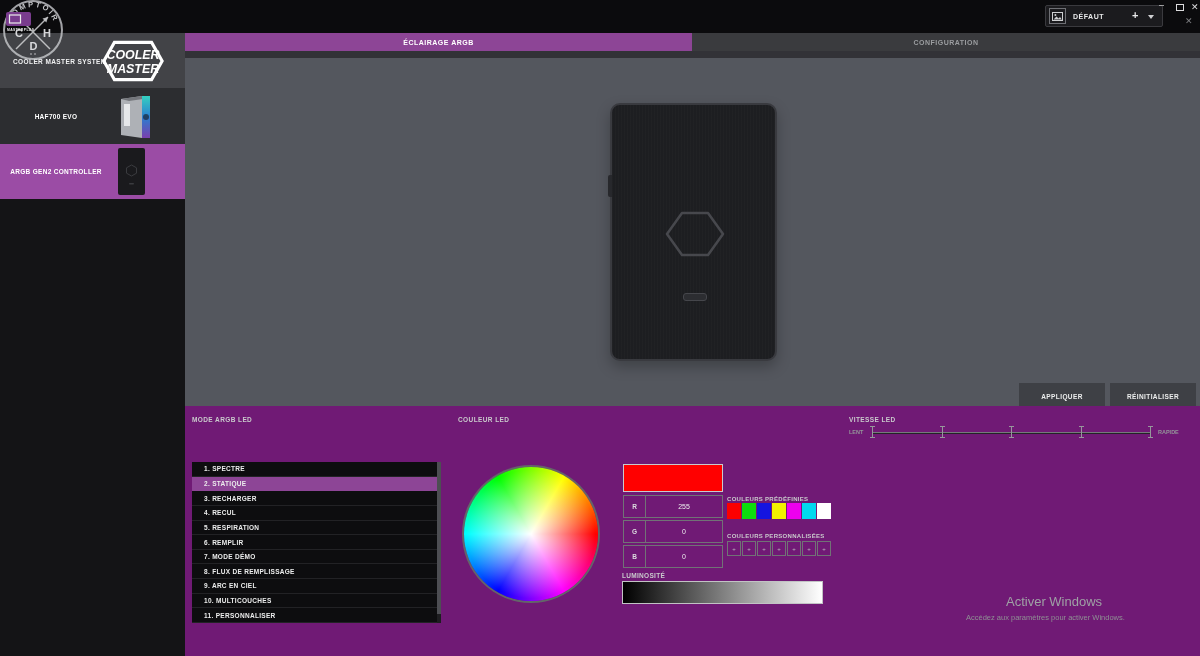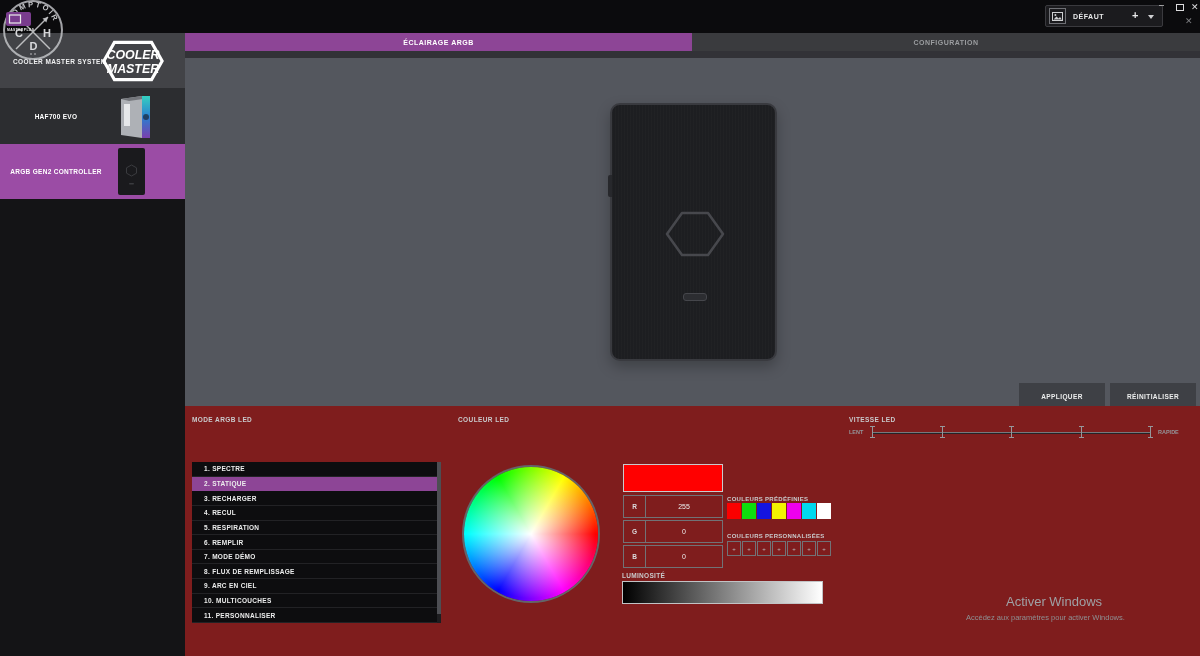--- a/index.html
+++ b/index.html
@@ -76,21 +76,21 @@
   #device-indicator { position:absolute; left:71px; top:188px; width:24px; height:8px;
     background:#2c2d31; border:1px solid #45464b; border-radius:3px; }
 
   .action-btn { position:absolute; top:325px; width:86px; height:26px;
     background:#3e4045; border:none; color:#eceded; font-family:inherit;
     font-size:6.5px; font-weight:bold; letter-spacing:.4px; }
   #btn-apply { left:834px; }
   #btn-reset { left:925px; }
 
   
-  #panel { left:185px; top:406px; width:1015px; height:250px; background:#7f1d1d; }
+  #panel { left:185px; top:406px; width:1015px; height:250px; background:#701a75; }
   .section-title { position:absolute; font-size:6.5px; font-weight:bold; letter-spacing:.4px; color:#c9cacc; }
   #mode-title { left:7px; top:10px; }
   #color-title { left:273px; top:10px; }
   #speed-title { left:664px; top:10px; }
 
   
   #speed-min { position:absolute; left:664px; top:23px; font-size:5.5px; font-weight:bold; color:#94959a; }
   #speed-max { position:absolute; left:973px; top:23px; font-size:5.5px; font-weight:bold; color:#94959a; }
   #speed-track { position:absolute; left:687px; top:26px; width:278px; height:2px;
     background:#77787c; border-bottom:1px solid #232327; }

